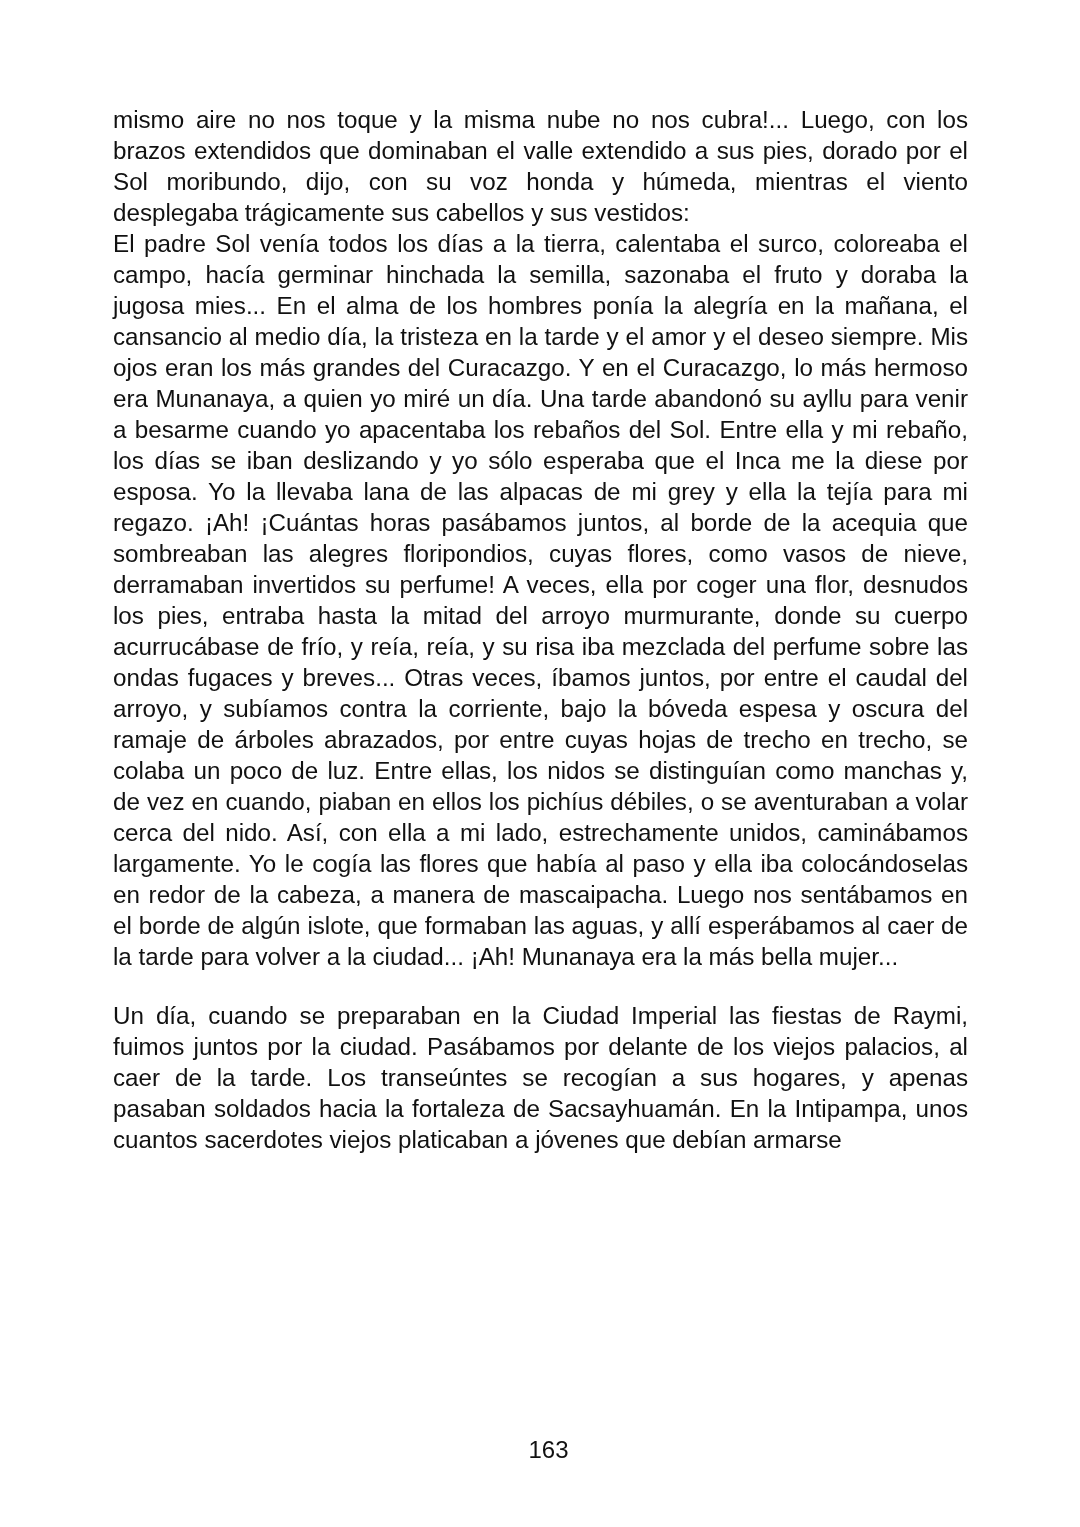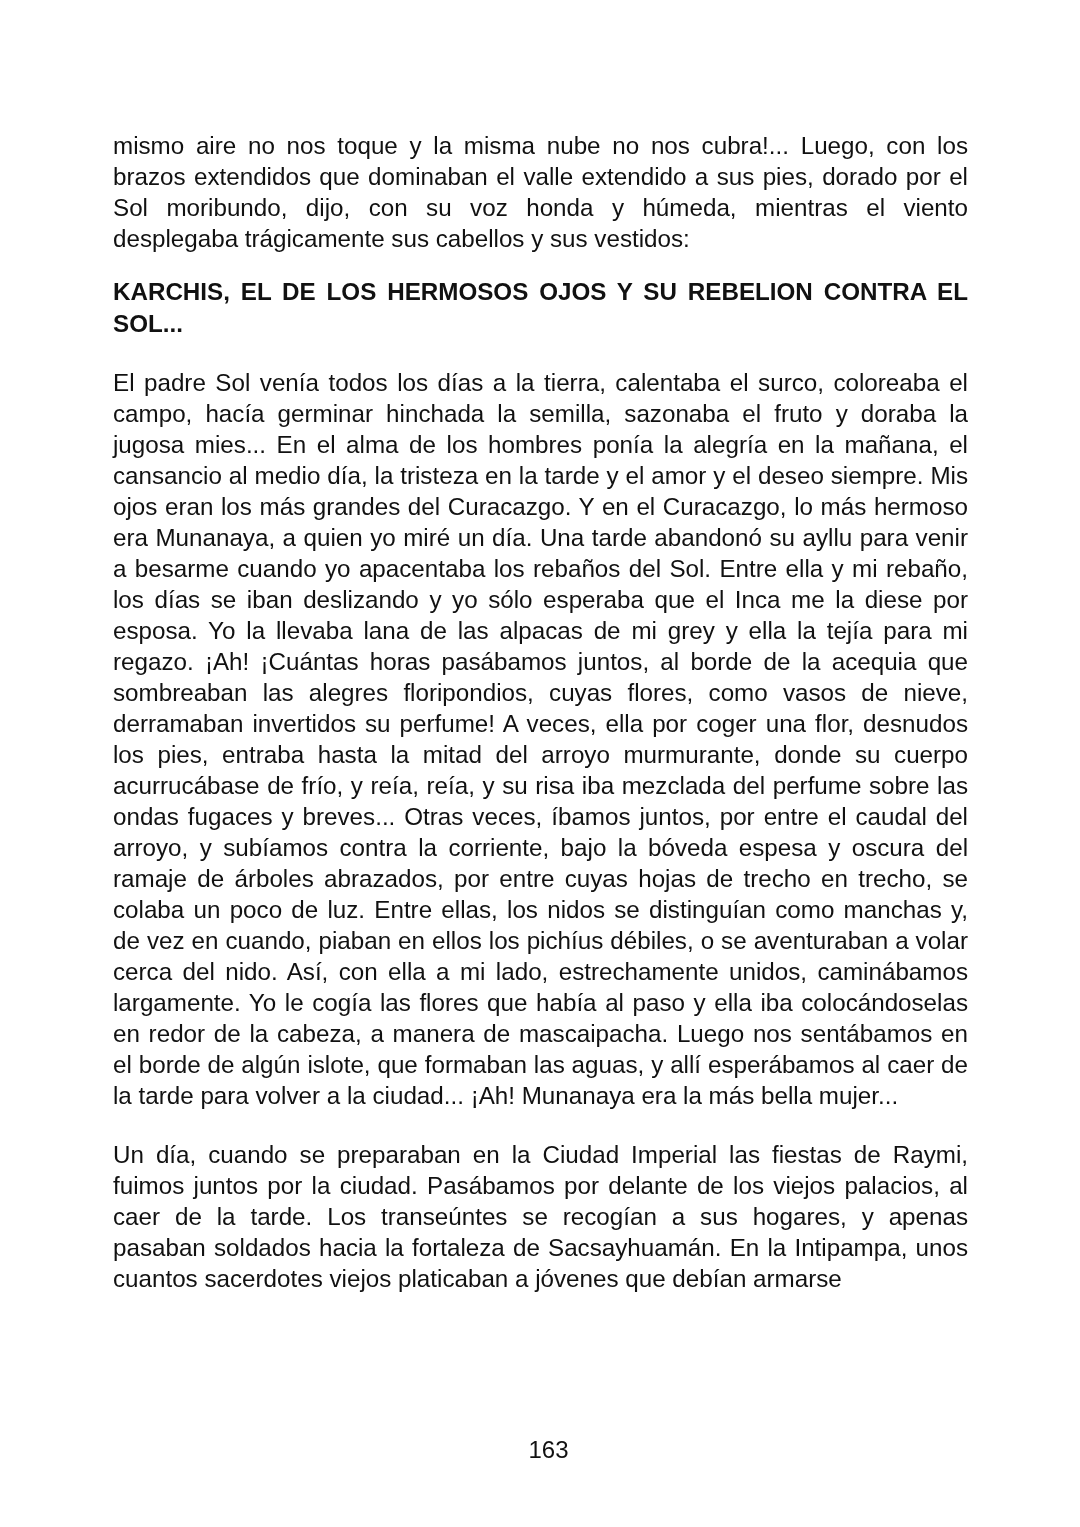--- a/index.html
+++ b/index.html
@@ -1,35 +1,34 @@
 <!DOCTYPE html>
 <html><head>
 <meta charset="utf-8">
 <style>
   html, body { margin: 0; padding: 0; background: #ffffff; }
   body { width: 1080px; height: 1527px; position: relative; overflow: hidden; }
   .page {
-    position: absolute; left: 113px; top: 130px; width: 855px;
+    position: absolute; left: 113px; top: 104px; width: 855px;
     font-family: "Liberation Sans", sans-serif; color: #111111;
     font-size: 24.2px; line-height: 31px; text-align: justify;
   }
   .page p { margin: 0; }
   .heading {
     font-weight: bold; margin-top: 22px !important; margin-bottom: 27px !important;
     line-height: 32px;
   }
   .para-gap { margin-top: 28px !important; }
   .page-number {
     position: absolute; top: 1436px; left: 0; width: 1097px; text-align: center;
     font-family: "Liberation Sans", sans-serif; font-size: 24px; color: #111111;
   }
 </style>
 </head>
 <body>
 
 <div class="page">
   <p>mismo aire no nos toque y la misma nube no nos cubra!... Luego, con los brazos extendidos que dominaban el valle extendido a sus pies, dorado por el Sol moribundo, dijo, con su voz honda y húmeda, mientras el viento desplegaba trágicamente sus cabellos y sus vestidos:</p>
-  <p class="heading">KARCHIS, EL DE LOS HERMOSOS OJOS Y SU REBELION CONTRA EL SOL...</p>
   <p>El padre Sol venía todos los días a la tierra, calentaba el surco, coloreaba el campo, hacía germinar hinchada la semilla, sazonaba el fruto y doraba la jugosa mies... En el alma de los hombres ponía la alegría en la mañana, el cansancio al medio día, la tristeza en la tarde y el amor y el deseo siempre. Mis ojos eran los más grandes del Curacazgo. Y en el Curacazgo, lo más hermoso era Munanaya, a quien yo miré un día. Una tarde abandonó su ayllu para venir a besarme cuando yo apacentaba los rebaños del Sol. Entre ella y mi rebaño, los días se iban deslizando y yo sólo esperaba que el Inca me la diese por esposa. Yo la llevaba lana de las alpacas de mi grey y ella la tejía para mi regazo. ¡Ah! ¡Cuántas horas pasábamos juntos, al borde de la acequia que sombreaban las alegres floripondios, cuyas flores, como vasos de nieve, derramaban invertidos su perfume! A veces, ella por coger una flor, desnudos los pies, entraba hasta la mitad del arroyo murmurante, donde su cuerpo acurrucábase de frío, y reía, reía, y su risa iba mezclada del perfume sobre las ondas fugaces y breves... Otras veces, íbamos juntos, por entre el caudal del arroyo, y subíamos contra la corriente, bajo la bóveda espesa y oscura del ramaje de árboles abrazados, por entre cuyas hojas de trecho en trecho, se colaba un poco de luz. Entre ellas, los nidos se distinguían como manchas y, de vez en cuando, piaban en ellos los pichíus débiles, o se aventuraban a volar cerca del nido. Así, con ella a mi lado, estrechamente unidos, caminábamos largamente. Yo le cogía las flores que había al paso y ella iba colocándoselas en redor de la cabeza, a manera de mascaipacha. Luego nos sentábamos en el borde de algún islote, que formaban las aguas, y allí esperábamos al caer de la tarde para volver a la ciudad... ¡Ah! Munanaya era la más bella mujer...</p>
   <p class="para-gap">Un día, cuando se preparaban en la Ciudad Imperial las fiestas de Raymi, fuimos juntos por la ciudad. Pasábamos por delante de los viejos palacios, al caer de la tarde. Los transeúntes se recogían a sus hogares, y apenas pasaban soldados hacia la fortaleza de Sacsayhuamán. En la Intipampa, unos cuantos sacerdotes viejos platicaban a jóvenes que debían armarse</p>
 </div>
 
 <div class="page-number">163</div>
 
 </body></html>

